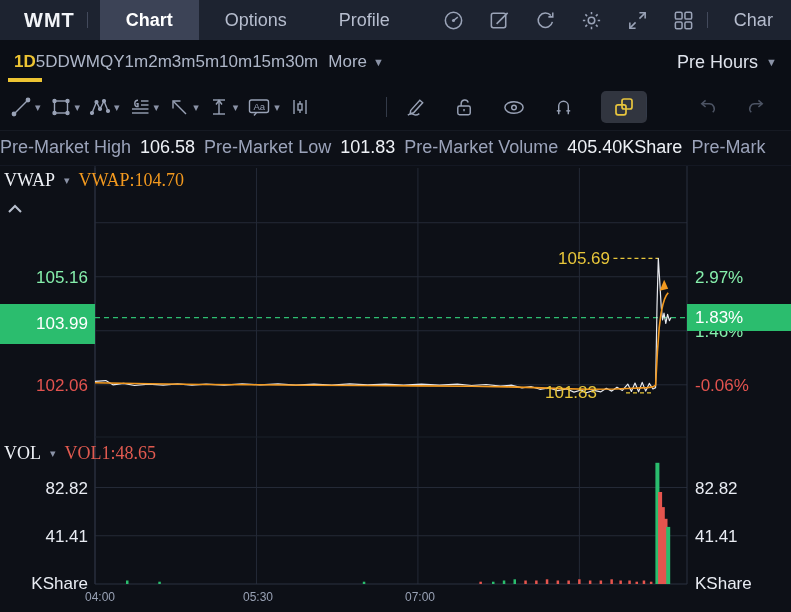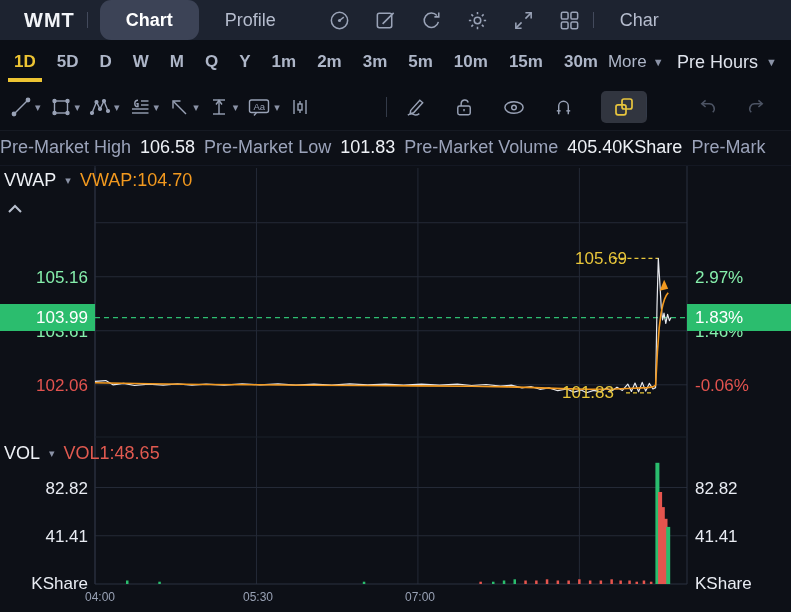--- a/index.html
+++ b/index.html
@@ -4,54 +4,54 @@
 <style>
   html,body{margin:0;padding:0;background:#0c0f16;}
   #app{position:relative;width:791px;height:612px;overflow:hidden;background:#0d1017;
        font-family:"Liberation Sans",sans-serif;color:#e9ecf3;-webkit-font-smoothing:antialiased;}
   .abs{position:absolute;}
   
   .topbar{left:0;top:0;width:791px;height:40px;background:#1d2330;display:flex;align-items:center;z-index:6;}
   .symbol{font-size:20px;font-weight:bold;color:#f2f4f8;margin-left:24px;letter-spacing:1px;}
   .vsep{width:1px;height:16px;background:#434a5c;margin:0 12px;}
   .tab{height:40px;display:flex;align-items:center;justify-content:center;font-size:18px;color:#b6bdce;padding:0 26px;cursor:pointer;}
-  .tab.active{background:#3c4356;color:#ffffff;font-weight:bold;border-radius:11px;}
+  .tab.active{background:#3c4356;color:#ffffff;font-weight:bold;}
   .tb-icons{display:flex;align-items:center;gap:23px;margin-left:26px;}
   .icon{display:inline-flex;align-items:center;justify-content:center;}
   svg{display:block;}
   .ovf{font-size:18px;color:#b6bdce;margin-left:14px;white-space:nowrap;}
   
   .tfrow{left:0;top:40px;width:791px;height:44px;background:#0b0e15;border-bottom:1px solid #161a23;
          display:flex;align-items:center;z-index:6;}
-  .tf{font-size:17px;color:#aeb6c8;margin-left:21px;cursor:pointer;position:relative;height:44px;display:flex;align-items:center;font-weight:bold;}
+  .tf{font-size:17px;color:#aeb6c8;cursor:pointer;position:relative;height:44px;display:flex;align-items:center;}
   .tf:first-child{margin-left:14px;}
   .tf.active{color:#edc433;font-weight:bold;}
   .tf.active::after{content:"";position:absolute;left:-6px;right:-6px;bottom:2px;height:4px;background:#edc433;}
   .more{display:flex;align-items:center;gap:6px;margin-left:10px;font-size:17px;color:#aeb6c8;cursor:pointer;}
   .caret{font-size:11px;color:#8b93a7;line-height:1;}
   .session{position:absolute;right:14px;top:0;height:44px;display:flex;align-items:center;gap:8px;font-size:18px;color:#dfe3ec;cursor:pointer;}
   
   .toolrow{left:0;top:84px;width:791px;height:46px;background:#0b0e15;border-bottom:1px solid #161a23;z-index:6;}
   .toolgrp{position:absolute;top:0;height:46px;display:flex;align-items:center;}
   .tool{display:flex;align-items:center;gap:3px;margin-right:9px;cursor:pointer;}
   .tool-active{background:#31353f;border-radius:5px;padding:5px 12px;margin-right:9px;cursor:pointer;}
   
   .inforow{left:0;top:130px;width:791px;height:35px;display:flex;align-items:center;white-space:nowrap;
            font-size:18px;z-index:6;border-bottom:1px solid #141823;}
   .ilabel{color:#9ba3ba;margin-right:9px;}
   .ivalue{color:#eef1f6;margin-right:9px;}
   
   .watermark{left:226px;top:224px;font-size:62px;font-weight:300;letter-spacing:7px;color:rgba(190,200,225,0.10);z-index:1;}
-  .paneheader{display:flex;align-items:center;gap:9px;font-size:18px;z-index:3;}
+  .paneheader{display:flex;align-items:center;gap:9px;font-size:18px;z-index:3;font-family:Liberation Serif, serif;}
   .ind-name{color:#eef1f6;}
   .axis{font-size:17px;z-index:2;}
   .green{color:#86efac;}  .red{color:#e2534f;}  .white{color:#e9ecf3;}
   .ar{text-align:right;}
   .badge{z-index:4;background:#2bbd6e;color:#ffffff;font-size:17px;display:flex;align-items:center;}
-  .ylabel{color:#e8c63a;font-size:17px;z-index:3;margin-left:17px;}
+  .ylabel{color:#e8c63a;font-size:17px;z-index:3;}
   .timelabel{color:#98a1b4;font-size:12px;z-index:2;width:60px;text-align:center;}
   #chart-svg{position:absolute;left:0;top:0;z-index:1;pointer-events:none;}
   .chart-hit{left:95px;top:165px;width:592px;height:419px;z-index:2;}
 </style>
 </head>
 <body>
 
 <div id="app">
 
   <svg id="chart-svg" width="791" height="612">
@@ -104,20 +104,23 @@
     </svg>
   <div class="abs chart-hit"></div>
 
   <div class="abs topbar">
     <span class="symbol">WMT</span>
     <span class="vsep"></span>
     <div class="tab active">
         <span>Chart</span>
       </div>
     <div class="tab">
+        <span>Options</span>
+      </div>
+    <div class="tab">
         <span>Profile</span>
       </div>
     <div class="tb-icons">
       <span class="icon">
         <svg width="23" height="23" viewBox="0 0 24 24" fill="none" stroke="#9aa3b7" stroke-width="1.6">
           <circle cx="12" cy="12" r="8.5"></circle>
             <circle cx="12" cy="12" r="1.6" fill="#9aa3b7" stroke="none"></circle>
             <path d="M12 12 L16.5 8.5"></path>
           </svg>
       </span>
@@ -329,21 +332,21 @@
   </div>
   <span class="abs" style="left:7px;top:203px;z-index:3;">
     <svg width="16" height="12" viewBox="0 0 16 12" fill="none" stroke="#b9c0cf" stroke-width="2">
         <polyline points="2,9 8,3 14,9"></polyline>
       </svg>
   </span>
 
   <div class="abs axis green ar" style="left:18px;top:268px;width:70px;">105.16</div>
   <div class="abs axis green ar" style="left:18px;top:322px;width:70px;">103.61</div>
   <div class="abs axis red ar" style="left:18px;top:376px;width:70px;">102.06</div>
-  <div class="abs badge" style="left:0;top:304px;width:95px;height:27px;justify-content:flex-end;padding-right:7px;box-sizing:border-box;">103.99</div>
+  <div class="abs badge" style="left:0;top:304px;width:95px;height:40px;justify-content:flex-end;padding-right:7px;box-sizing:border-box;">103.99</div>
 
   <div class="abs axis green" style="left:695px;top:268px;">2.97%</div>
   <div class="abs axis green" style="left:695px;top:322px;">1.46%</div>
   <div class="abs axis red" style="left:695px;top:376px;">-0.06%</div>
   <div class="abs badge" style="left:687px;top:304px;width:104px;height:27px;padding-left:8px;box-sizing:border-box;">1.83%</div>
 
   <div class="abs ylabel ar" style="left:540px;top:249px;width:70px;">105.69</div>
   <div class="abs ylabel" style="left:545px;top:383px;">101.83</div>
 
   <div class="abs paneheader" style="left:4px;top:443px;">

